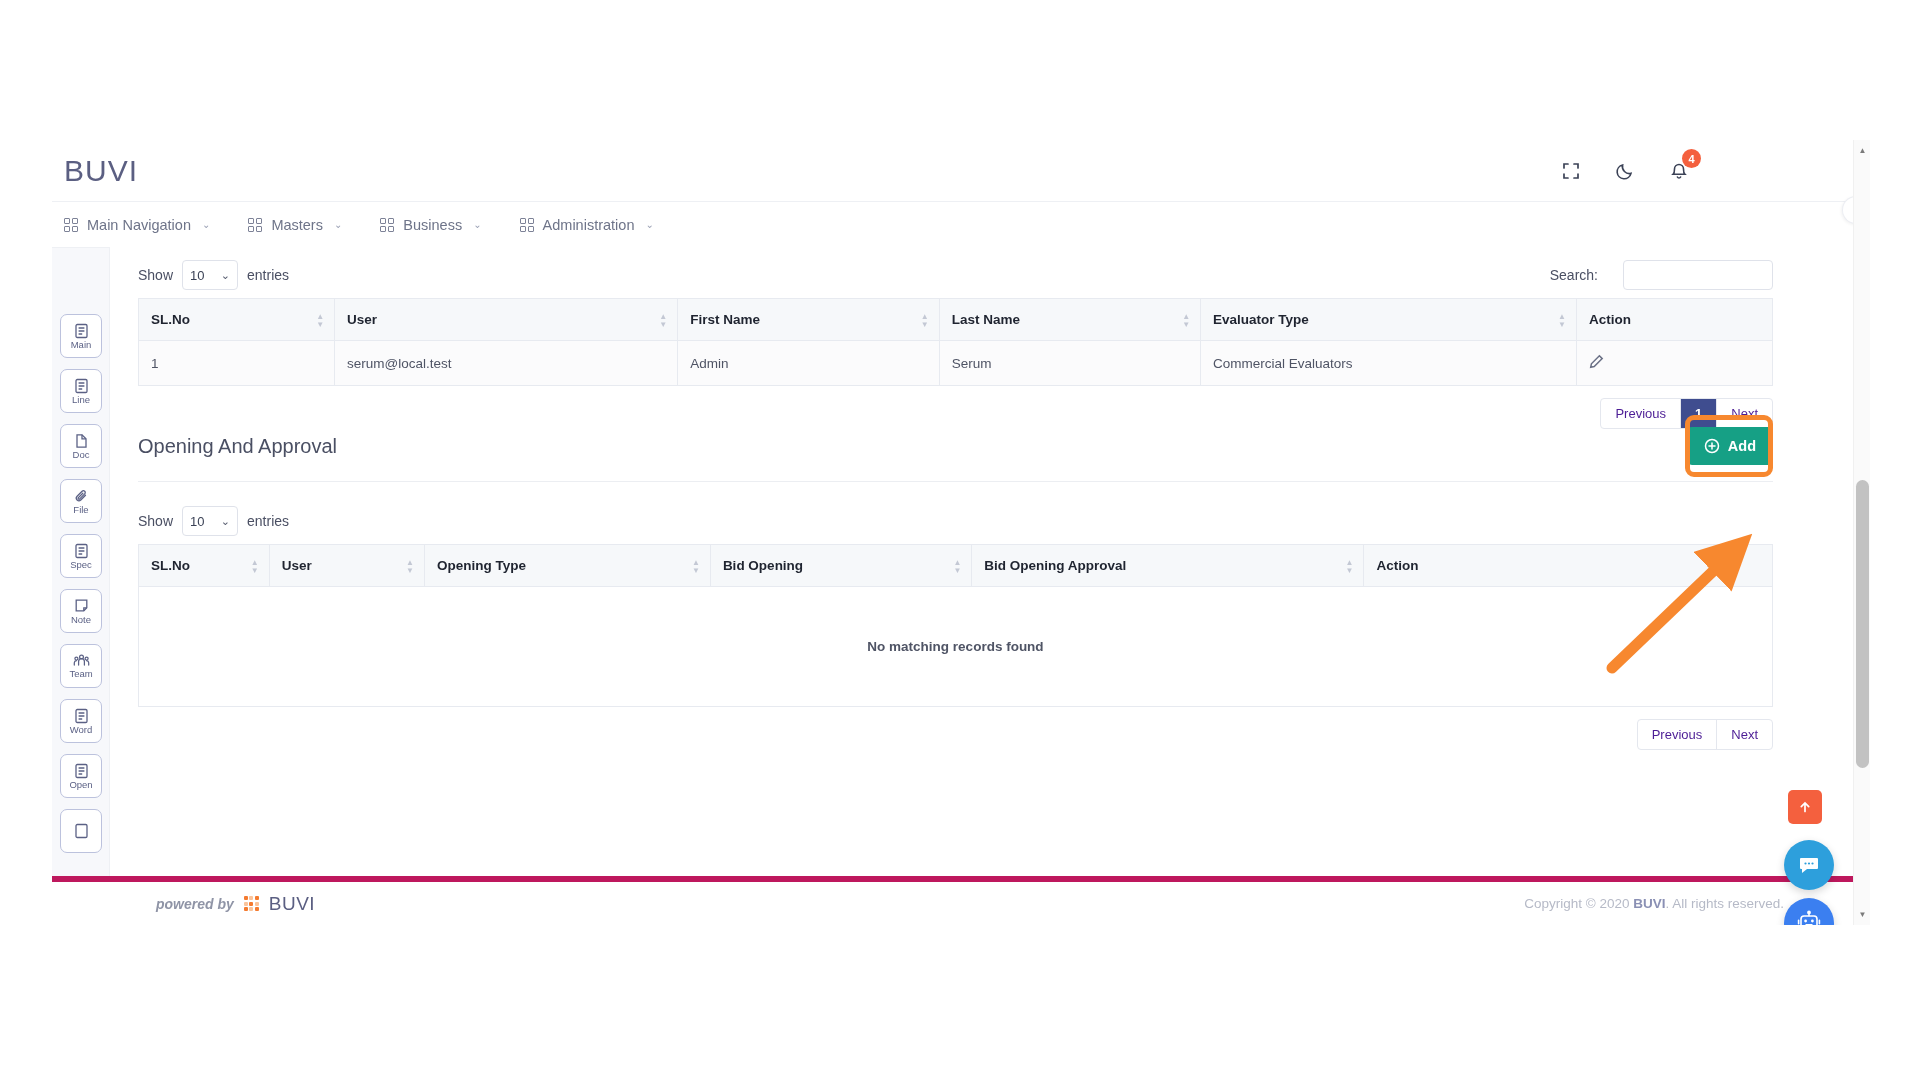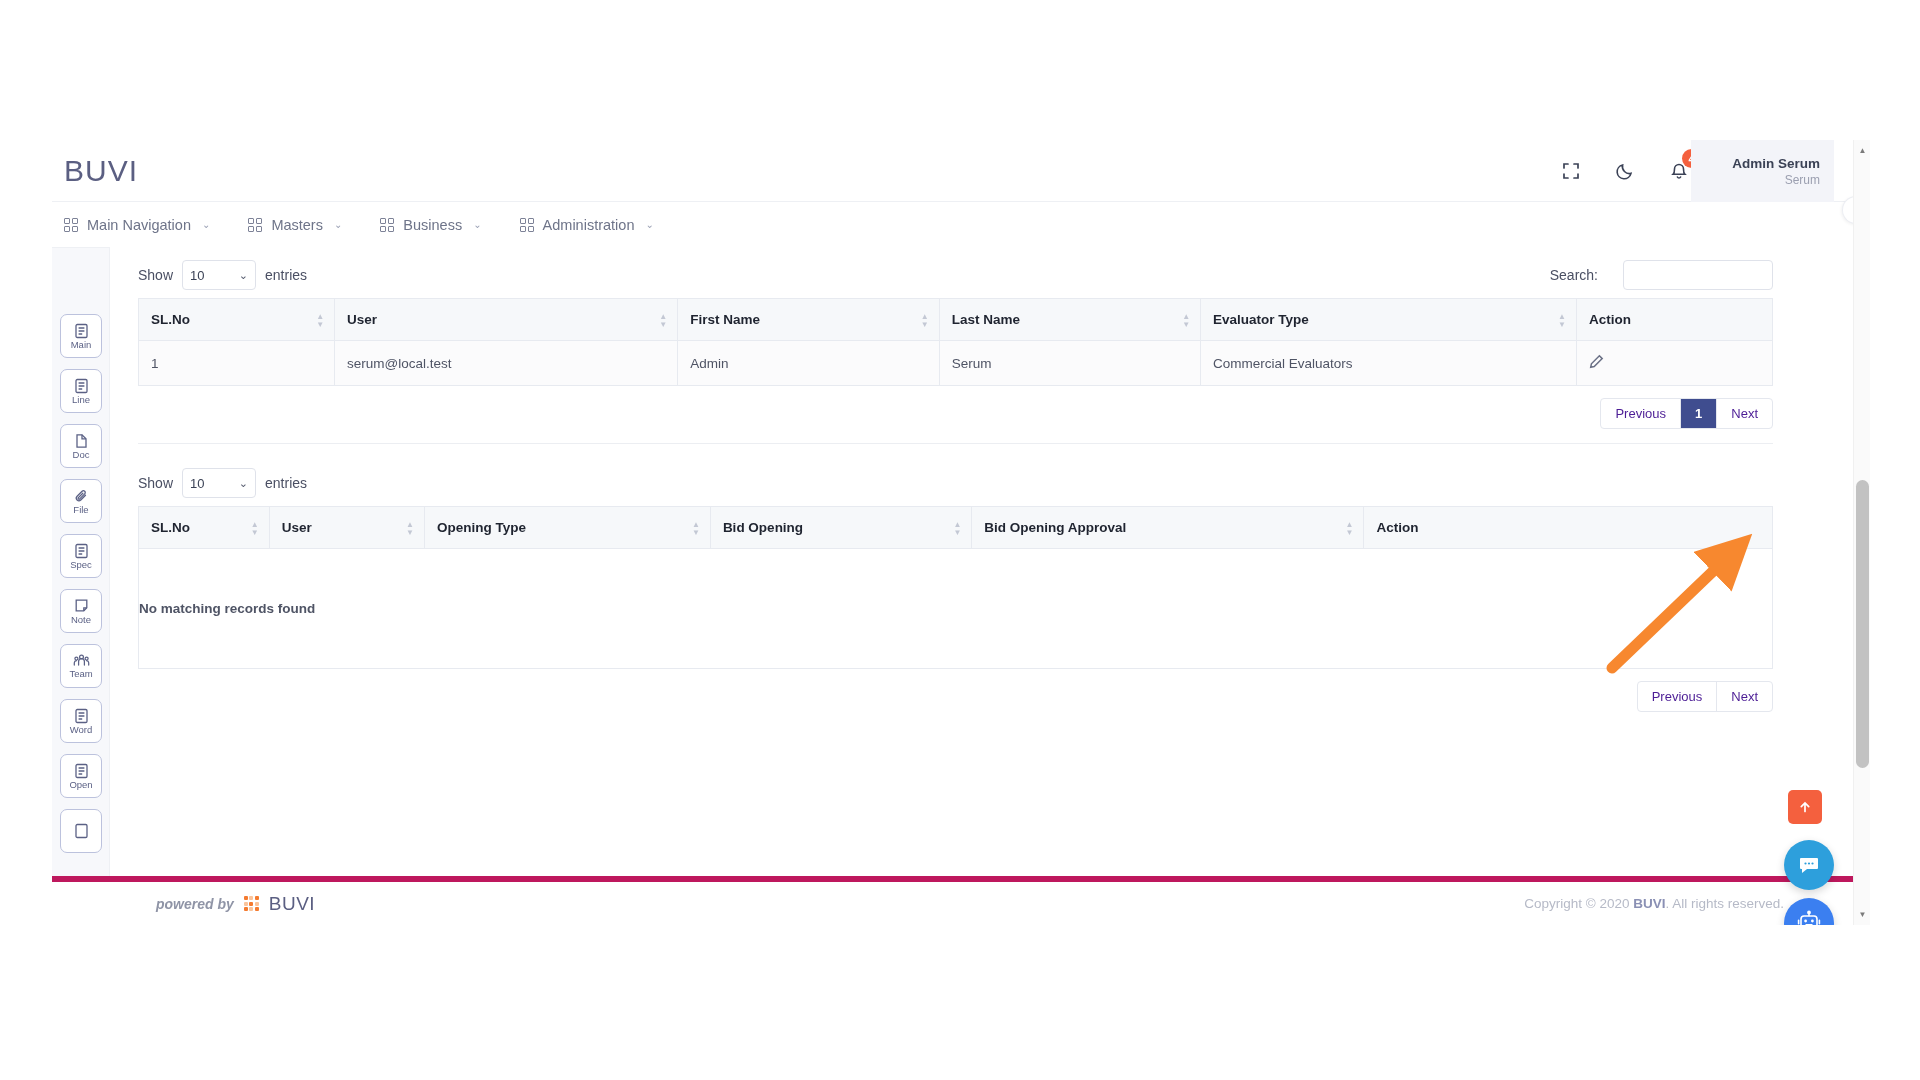--- a/index.html
+++ b/index.html
@@ -117,21 +117,21 @@
     position: absolute; left: 58px; top: 104px;
     width: 1743px; height: 628px;
     background: #ffffff;
     overflow: hidden;
   }
   .panel { position: absolute; left: 28px; width: 1635px; }
 
   .dt-top { display: flex; align-items: center; justify-content: space-between; height: 34px; }
   .dt-length { display: flex; align-items: center; gap: 9px; font-size: 14px; color: #4a4f63; }
   .select-box {
-    width: 74px; height: 30px; border: 1px solid #dfe2ea; border-radius: 4px;
+    width: 56px; height: 30px; border: 1px solid #dfe2ea; border-radius: 4px;
     background: #fff; display: flex; align-items: center; justify-content: space-between;
     padding: 0 7px; font-size: 13px; color: #3b4256; cursor: pointer;
   }
   .select-box .caret { color: #555b6e; font-size: 11px; margin: 0; }
   .dt-search { display: flex; align-items: center; gap: 25px; font-size: 14px; color: #4a4f63; }
   .search-input {
     width: 150px; height: 30px; border: 1px solid #dfe2ea; border-radius: 4px;
     background: #fff; font-size: 13px; padding: 0 8px;
     font-family: "Liberation Sans", sans-serif; color: #3b4256;
   }
@@ -144,21 +144,21 @@
   }
   table.dt td {
     border: 1px solid #e7eaf0; background: #fbfbfc;
     font-size: 13.5px; color: #4f5465; padding: 13px 12px;
   }
   .sort-ind {
     position: absolute; right: 10px; top: 50%; transform: translateY(-50%);
     display: flex; flex-direction: column; gap: 1px; color: #c3c8d4; font-size: 8px; line-height: 7px;
   }
   .empty-cell {
-    font-size: 14.5px; font-weight: 700;
+    text-align: center; font-size: 14.5px; font-weight: 700;
     color: #22262f; padding: 52px 0 !important; background: #fff !important;
   }
   .edit-icon { color: #6b7186; cursor: pointer; display: inline-block; }
 
   .dt-bottom { display: flex; justify-content: flex-end; margin-top: 12px; }
   .pager { display: flex; border: 1px solid #e4e7ee; border-radius: 4px; overflow: hidden; background: #fff; }
   .pager div {
     padding: 7px 14px; font-size: 13px; color: #4c1d95; cursor: pointer;
     border-right: 1px solid #e4e7ee;
   }
@@ -251,24 +251,20 @@
         </div>
         <div class="hicon">
           <svg width="20" height="20" viewBox="0 0 20 20" fill="none" stroke="#3b4256" stroke-width="1.6" stroke-linecap="round">
             <path d="M5.5 8a4.5 4.5 0 0 1 9 0c0 4 1.3 5.2 1.3 5.2H4.2S5.5 12 5.5 8z"></path>
             <path d="M8.4 16a1.8 1.8 0 0 0 3.2 0"></path>
           </svg>
           <span class="badge">4</span>
         </div>
       </div>
 
-      <div class="user-chip">
-        <span class="user-name">Admin Serum</span>
-        <span class="user-role">Serum</span>
-      </div>
     </div>
 
     <div class="navbar">
       <div class="nav-item">
         <span class="grid-icon">
             <i></i>
             <i></i>
             <i></i>
             <i></i>
           </span>
@@ -473,20 +469,31 @@
         <div class="dt-bottom">
           <div class="pager">
             <div>Previous</div>
             <div class="active">1</div>
             <div>Next</div>
           </div>
         </div>
       </div>
 
       <div class="panel" style="top: 183px;">
+        <div class="section-head" style="position:relative;">
+          <div class="section-title">Opening And Approval</div>
+          <button class="add-btn">
+            <svg width="16" height="16" viewBox="0 0 16 16" fill="none" stroke="#ffffff" stroke-width="1.5" stroke-linecap="round">
+              <circle cx="8" cy="8" r="6.5"></circle>
+                <path d="M8 5v6M5 8h6"></path>
+            </svg>
+            <span>Add</span>
+          </button>
+          <div class="hl-ring"></div>
+        </div>
         <hr class="hr-div">
 
         <div class="dt-top" style="margin-top: 22px;">
           <div class="dt-length">
             <span>Show</span>
             <span class="select-box">
               <span>10</span>
               <span class="caret">⌄</span>
             </span>
             <span>entries</span>

